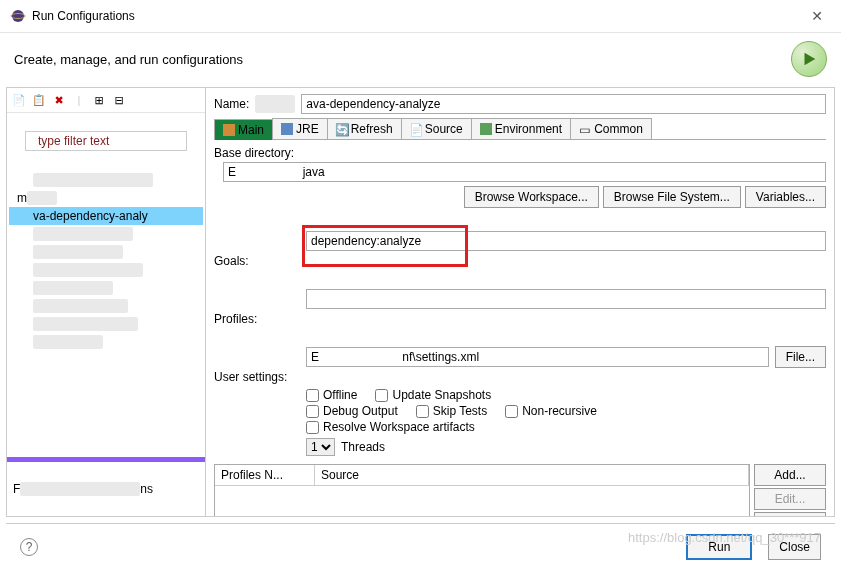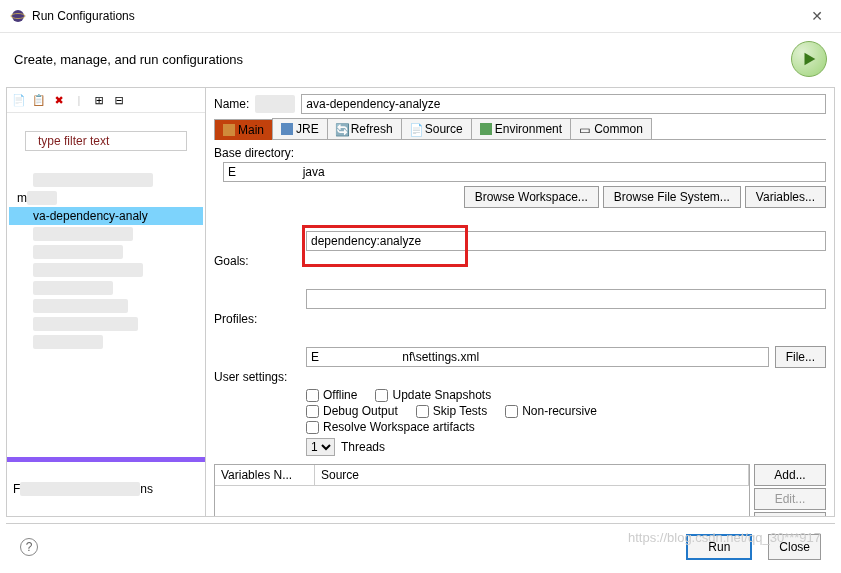--- a/index.html
+++ b/index.html
@@ -18,21 +18,21 @@
 .filter { margin: 18px; padding: 2px 12px; border: 1px solid #ccc; color: #7f1d1d; }
 .tree { flex: 1; overflow: auto; padding: 2px; position: relative; }
 .tree-item { padding: 2px 4px 2px 24px; white-space: nowrap; }
 .tree-item.sel { background: #7dd3fc; }
 .blur { background: #e9e9e9; color: transparent; border-radius: 2px; }
 .right { flex: 1; border: 1px solid #ccc; border-left: none; border-top: none; padding: 6px 8px; display: flex; flex-direction: column; overflow: hidden; }
 .namerow { display: flex; align-items: center; margin-bottom: 4px; gap: 6px; }
 .namerow input { flex: 1; padding: 2px 4px; border: 1px solid #aaa; }
 .tabs { display: flex; border-bottom: 1px solid #aaa; }
 .tab { padding: 3px 8px; border: 1px solid #aaa; border-bottom: none; margin-right: -1px; background: #f4f4f4; display: flex; align-items: center; gap: 3px; }
-.tab.active { background: #c2410c; position: relative; top: 1px; }
+.tab.active { background: #15803d; position: relative; top: 1px; }
 .tabicon { width: 12px; height: 12px; display: inline-block; }
 .form { padding: 6px 0; }
 .formrow { display: flex; align-items: center; margin-bottom: 4px; gap: 6px; }
 .formrow label { width: 86px; margin-top: 40px; }
 .formrow input[type=text] { flex: 1; padding: 2px 4px; border: 1px solid #aaa; }
 .btnrow { display: flex; justify-content: flex-end; gap: 4px; margin: 2px 0 6px; }
 .btn { padding: 3px 10px; border: 1px solid #999; background: #f4f4f4; }
 .btn:disabled { color: #999; }
 .chkrow { display: flex; gap: 18px; margin-left: 92px; margin-bottom: 2px; }
 .chk { display: flex; align-items: center; gap: 4px; }
@@ -195,21 +195,21 @@
           </label>
       </div>
       <div class="threadsrow">
         <select><option>1</option></select>
         <span>Threads</span>
       </div>
 
       <div class="paramtable">
         <div class="ptable">
           <div class="ptable-head">
-            <div style="width:100px">Variables N...</div>
+            <div style="width:100px">Profiles N...</div>
             <div style="flex:1">Source</div>
           </div>
         </div>
         <div class="pbtns">
           <button class="btn">Add...</button>
           <button class="btn" disabled="">Edit...</button>
           <button class="btn" disabled="">Remove</button>
         </div>
       </div>
     </div>

